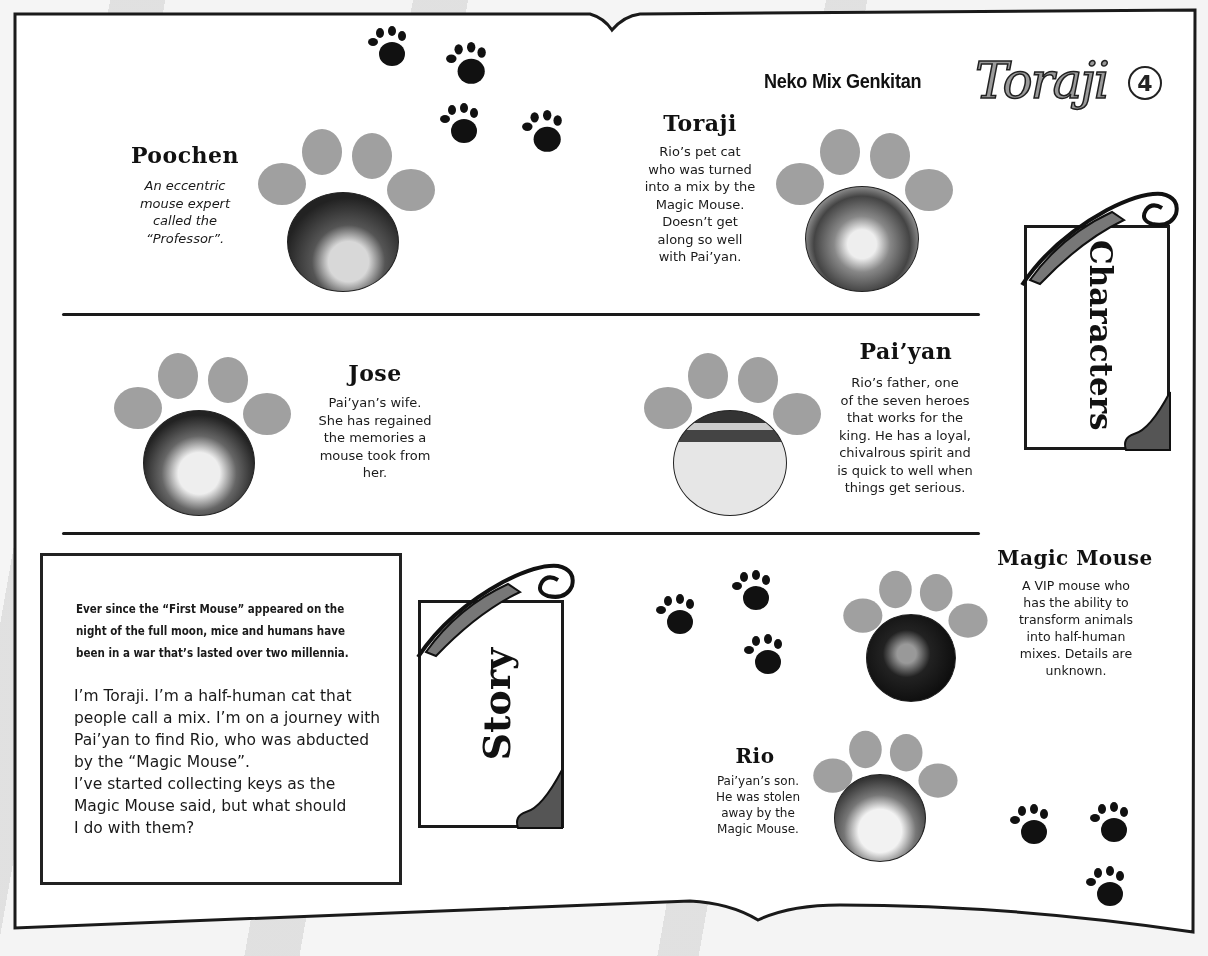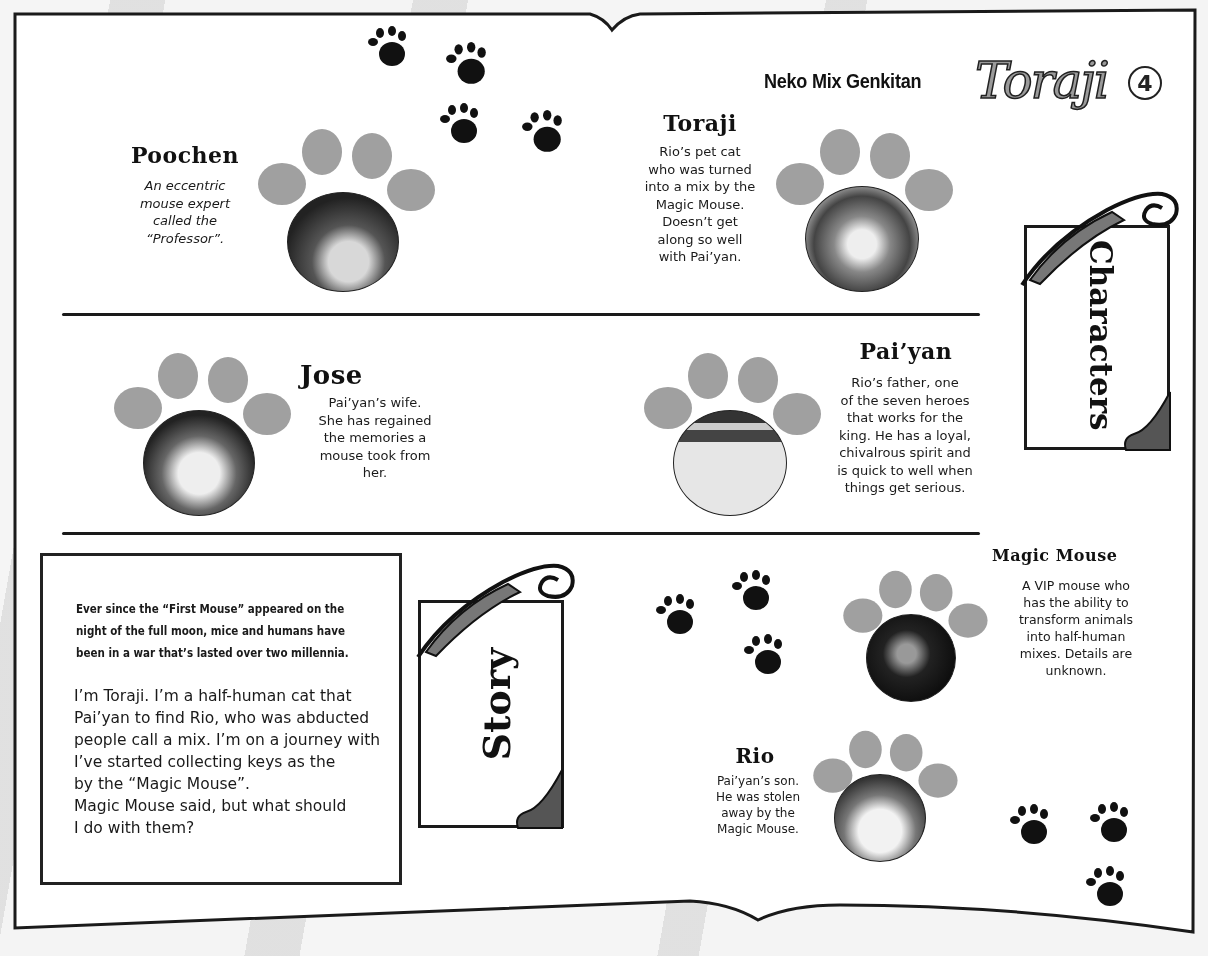--- a/index.html
+++ b/index.html
@@ -118,21 +118,21 @@
 
   <svg class="abs" style="left:110px;top:348px;" width="184" height="170">
     <g fill="#a0a0a0">
         <ellipse cx="28" cy="60" rx="24" ry="21"></ellipse>
         <ellipse cx="68" cy="28" rx="20" ry="23"></ellipse>
         <ellipse cx="118" cy="32" rx="20" ry="23"></ellipse>
         <ellipse cx="157" cy="66" rx="24" ry="21"></ellipse>
       </g>
   </svg>
   <div class="portrait" style="left:143px;top:410px;width:110px;height:104px;background:radial-gradient(circle at 50% 60%,#eee 0 25%,#666 45%,#222 70%);"></div>
-  <div class="abs serif-title" style="left:300px;top:360px;width:150px;text-align:left;font-size:26px;">Jose</div>
+  <div class="abs serif-title" style="left:300px;top:360px;width:150px;text-align:center;font-size:22px;">Jose</div>
   <div class="abs desc" style="left:300px;top:394px;width:150px;">
     <div>Pai’yan’s wife.</div>
     <div>She has regained</div>
     <div>the memories a</div>
     <div>mouse took from</div>
     <div>her.</div>
   </div>
 
   <svg class="abs" style="left:640px;top:348px;" width="184" height="170">
     <g fill="#a0a0a0">
@@ -167,24 +167,24 @@
   <div class="rule" style="left:62px;top:532px;width:918px;"></div>
 
   <div class="story-box" style="left:40px;top:553px;width:362px;height:332px;"></div>
   <div class="abs story-intro" style="left:76px;top:598px;width:320px;">
     <div>Ever since the “First Mouse” appeared on the</div>
     <div>night of the full moon, mice and humans have</div>
     <div>been in a war that’s lasted over two millennia.</div>
   </div>
   <div class="abs story-body" style="left:74px;top:677px;width:330px;">
     <div>I’m Toraji. I’m a half-human cat that</div>
+    <div>people call a mix. I’m on a journey with</div>
     <div>Pai’yan to find Rio, who was abducted</div>
-    <div>people call a mix. I’m on a journey with</div>
+    <div>by the “Magic Mouse”.</div>
     <div>I’ve started collecting keys as the</div>
-    <div>by the “Magic Mouse”.</div>
     <div>Magic Mouse said, but what should</div>
     <div>I do with them?</div>
   </div>
 
   <div class="scroll" style="left:418px;top:600px;width:146px;height:228px;"></div>
   <div class="vtext" style="left:474px;top:648px;transform:rotate(180deg);font-size:38px;">Story</div>
   <svg class="abs" style="left:408px;top:552px;" width="170" height="110" viewBox="0 0 170 110">
     <path d="M10 105 Q40 60 95 30 Q130 12 150 14 Q168 18 164 34 Q158 48 140 44 Q128 40 134 30 Q140 22 150 28" fill="none" stroke="#111" stroke-width="4"></path>
     <path d="M18 100 Q50 55 100 32 L112 40 Q70 60 28 104 Z" fill="#777" stroke="#111" stroke-width="2"></path>
   </svg>
@@ -222,21 +222,21 @@
 
   <svg class="abs" style="left:840px;top:566px;" width="150" height="140" viewBox="0 0 184 170">
     <g fill="#a0a0a0">
         <ellipse cx="28" cy="60" rx="24" ry="21"></ellipse>
         <ellipse cx="68" cy="28" rx="20" ry="23"></ellipse>
         <ellipse cx="118" cy="32" rx="20" ry="23"></ellipse>
         <ellipse cx="157" cy="66" rx="24" ry="21"></ellipse>
       </g>
   </svg>
   <div class="portrait" style="left:866px;top:614px;width:88px;height:86px;background:radial-gradient(circle at 45% 45%,#999 0 14%,#222 35%,#0a0a0a 80%);"></div>
-  <div class="abs serif-title" style="left:992px;top:546px;width:166px;text-align:left;font-size:16px;">Magic Mouse</div>
+  <div class="abs serif-title" style="left:992px;top:546px;width:166px;text-align:center;font-size:20px;">Magic Mouse</div>
   <div class="abs desc" style="left:1000px;top:577px;width:152px;font-size:12.5px;line-height:17px;">
     <div>A VIP mouse who</div>
     <div>has the ability to</div>
     <div>transform animals</div>
     <div>into half-human</div>
     <div>mixes. Details are</div>
     <div>unknown.</div>
   </div>
 
   <div class="abs serif-title" style="left:700px;top:744px;width:110px;text-align:center;font-size:20px;">Rio</div>

